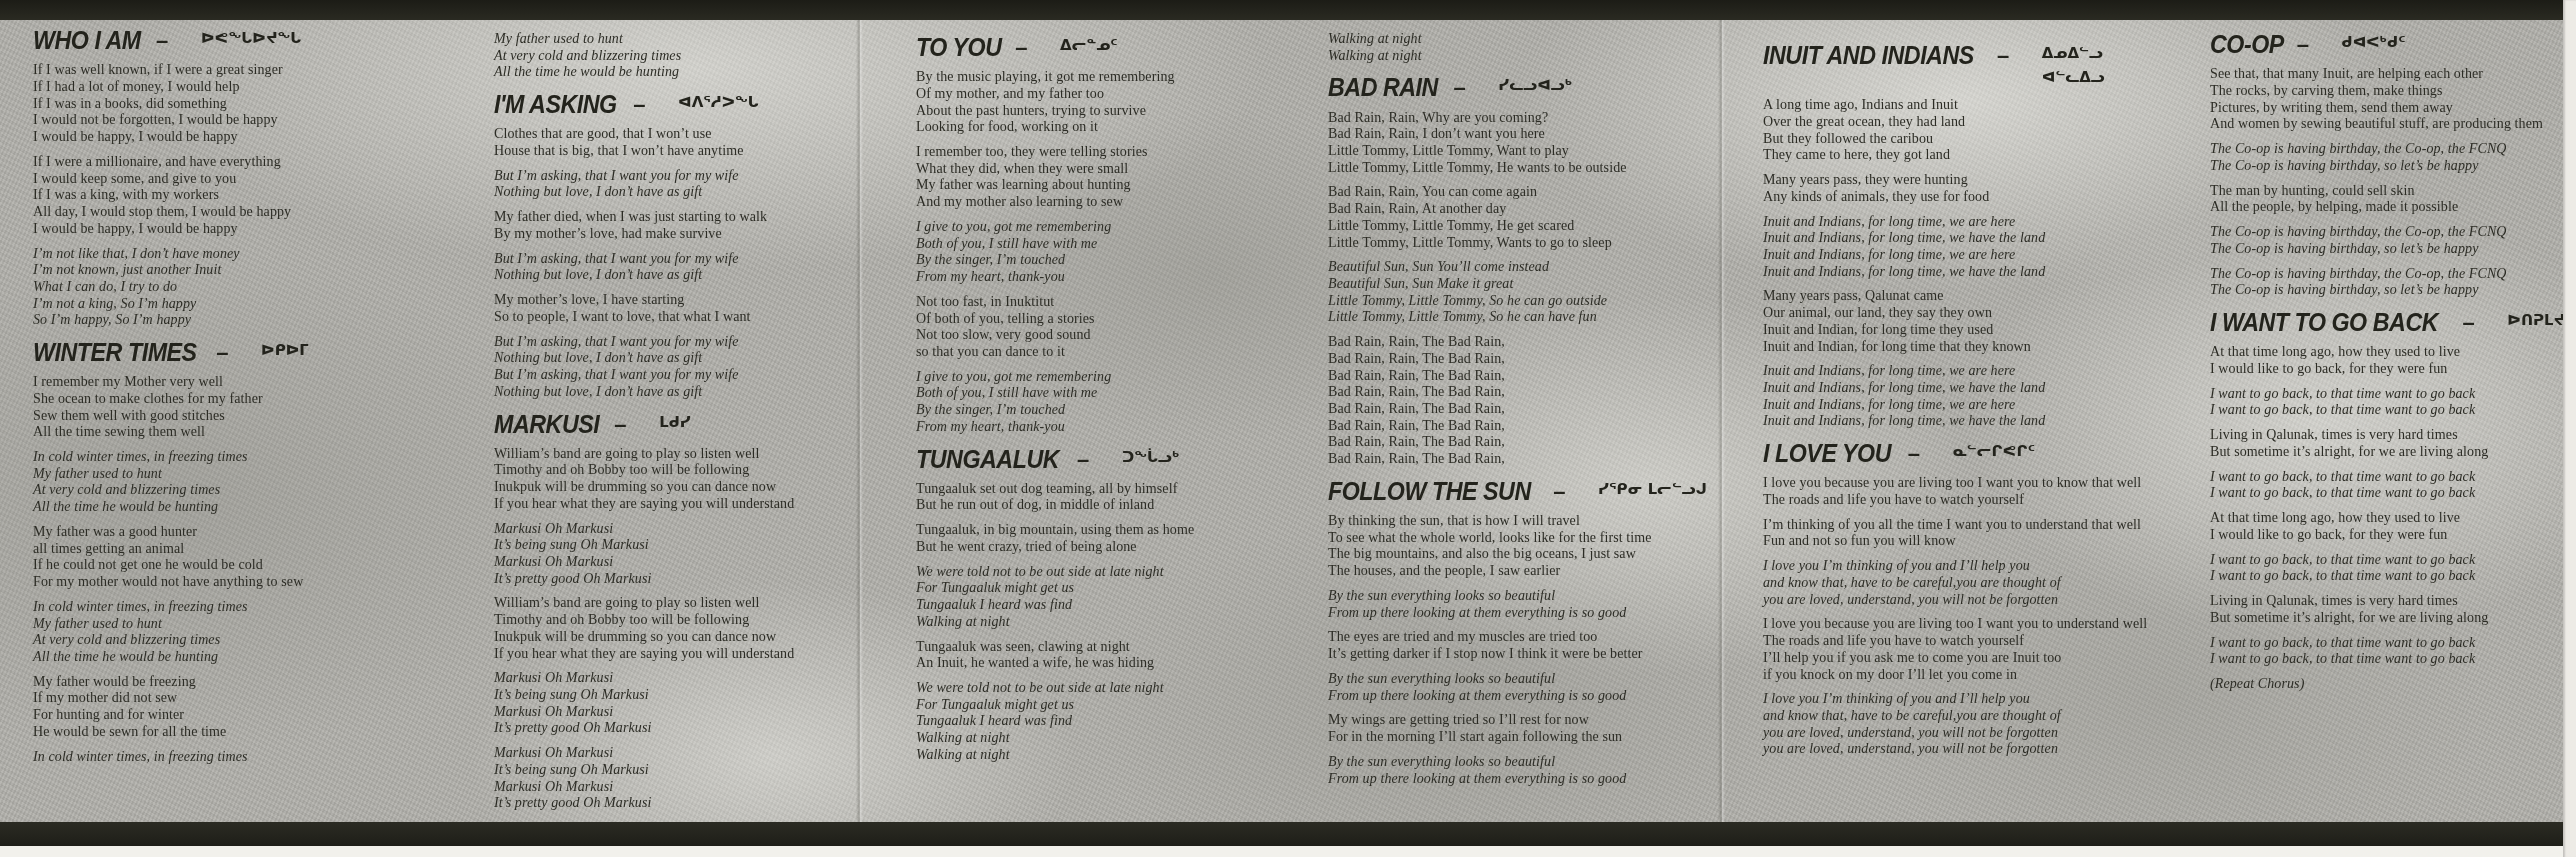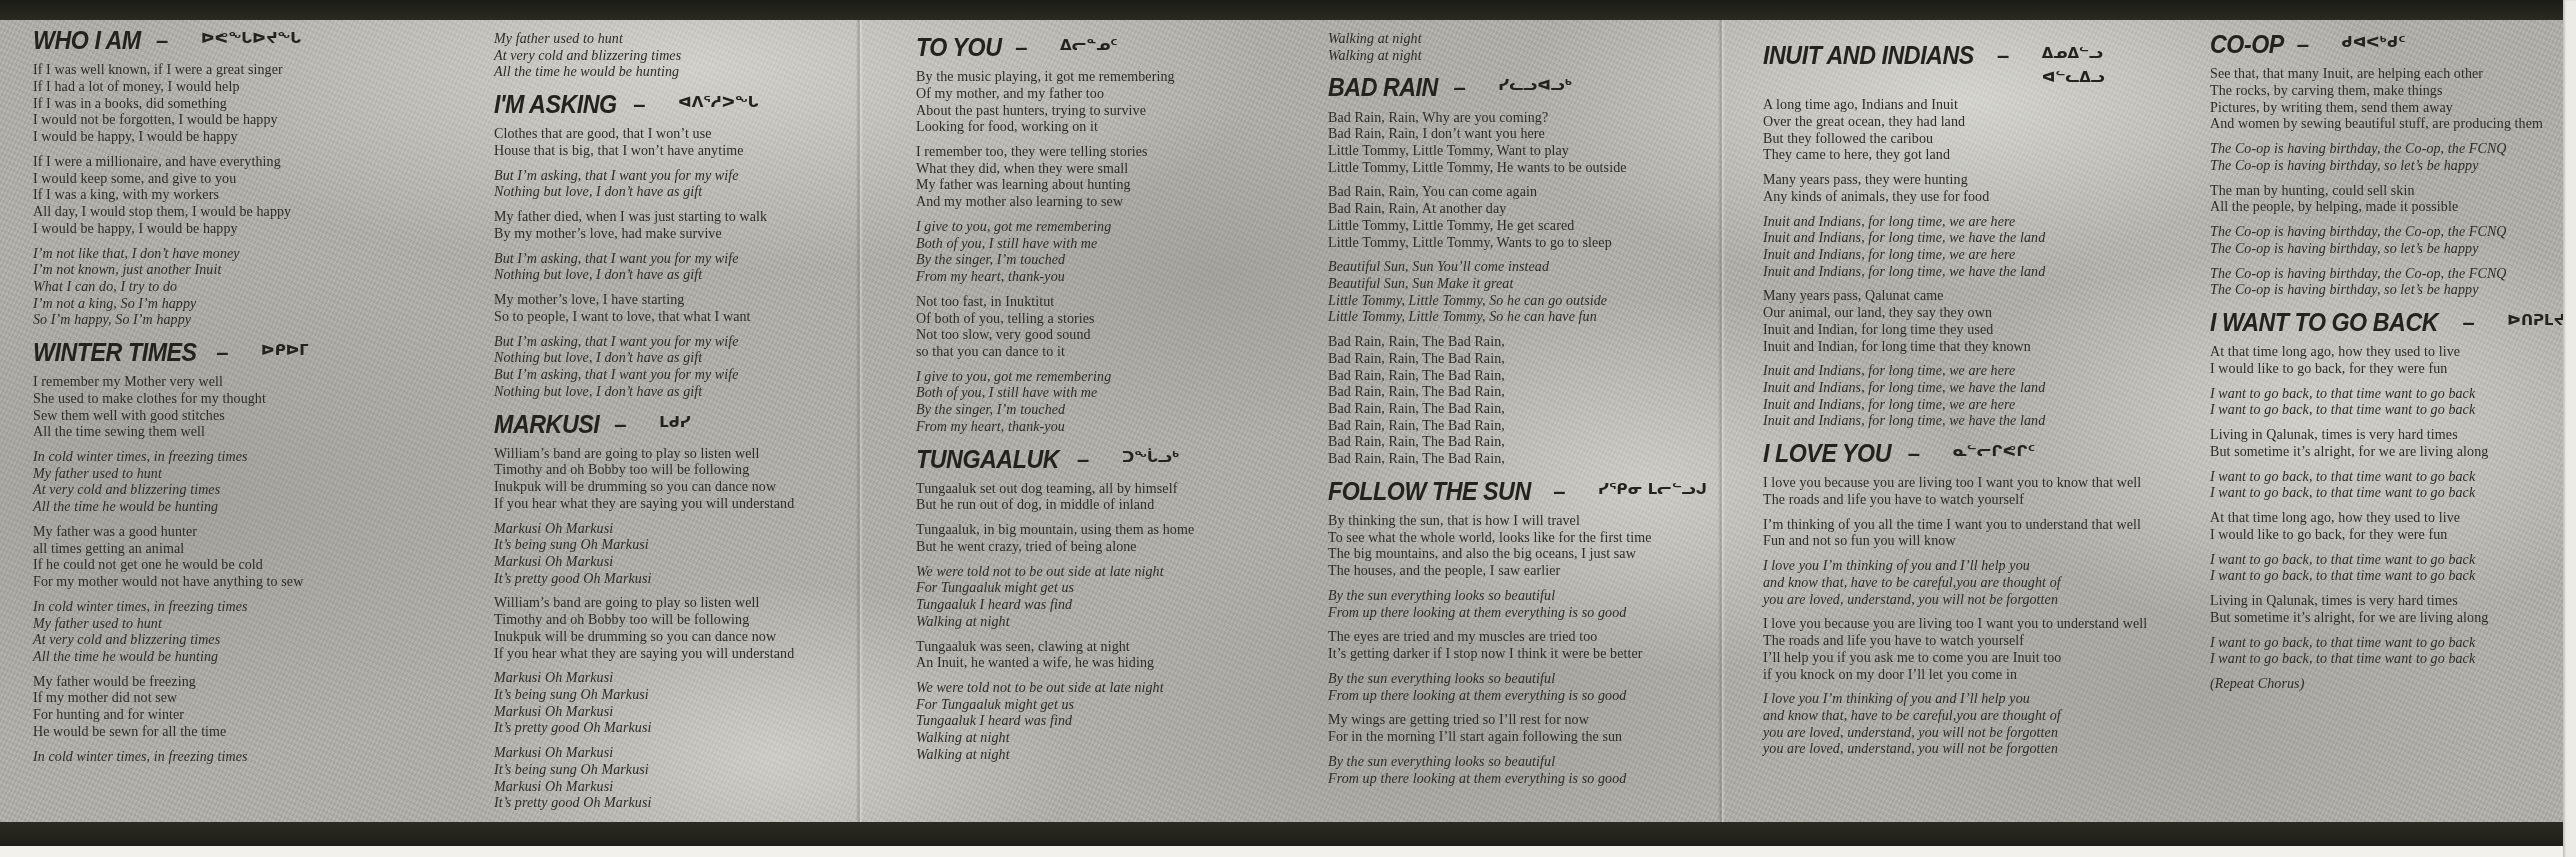--- a/index.html
+++ b/index.html
@@ -94,21 +94,21 @@
         </div>
         <div class="title-row">
           <span class="title-en">WINTER TIMES</span>
           <span class="title-dash">–</span>
           <span class="title-syll">
             <div>ᐅᑭᐅᒥ</div>
           </span>
         </div>
         <div class="stanza">
           <div class="line">I remember my Mother very well</div>
-          <div class="line">She used to make clothes for my thought</div>
+          <div class="line">She ocean to make clothes for my father</div>
           <div class="line">Sew them well with good stitches</div>
           <div class="line">All the time sewing them well</div>
         </div>
         <div class="stanza italic">
           <div class="line">In cold winter times, in freezing times</div>
           <div class="line">My father used to hunt</div>
           <div class="line">At very cold and blizzering times</div>
           <div class="line">All the time he would be hunting</div>
         </div>
         <div class="stanza">

